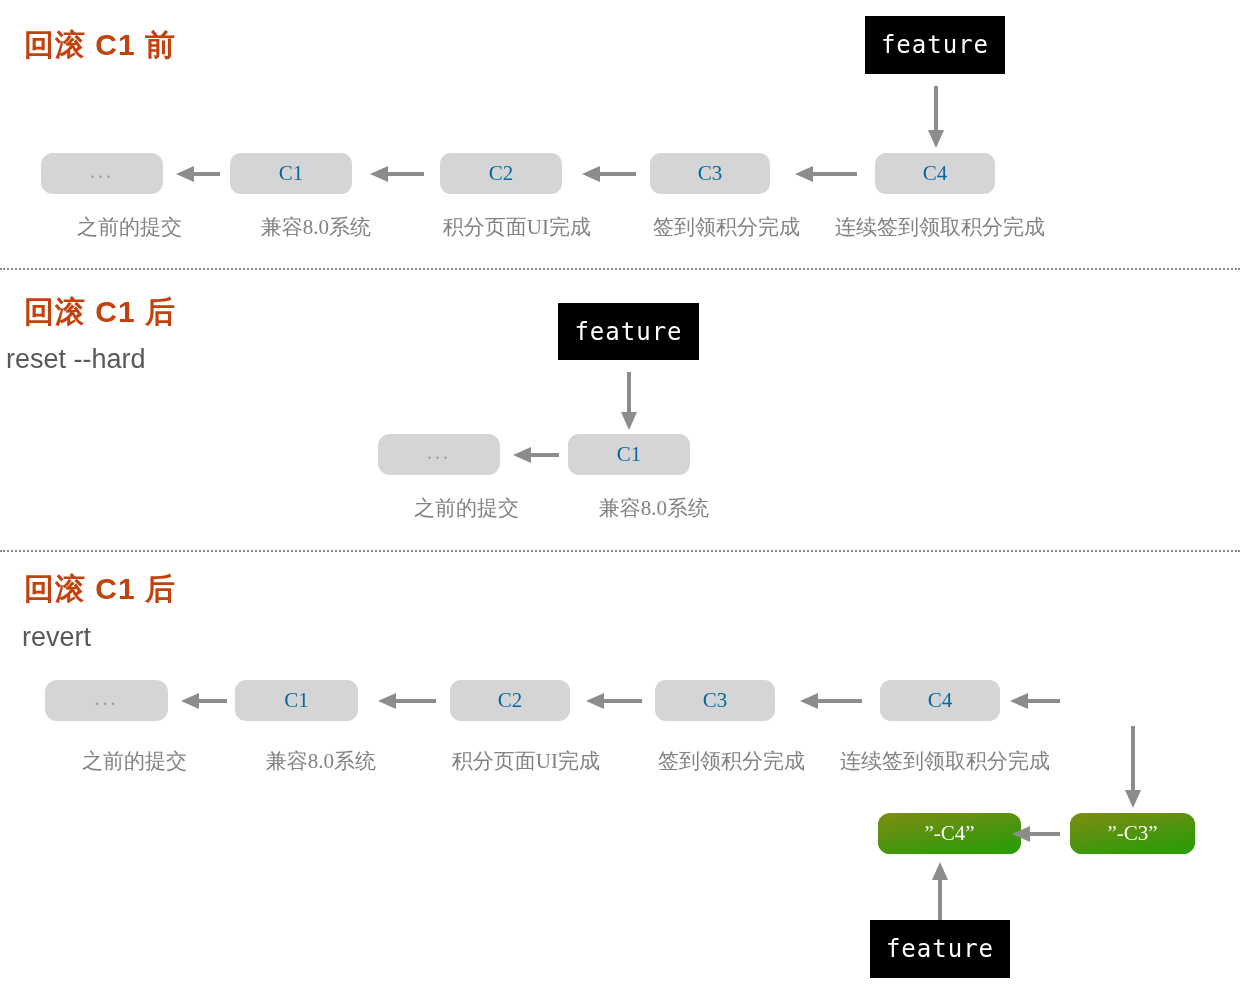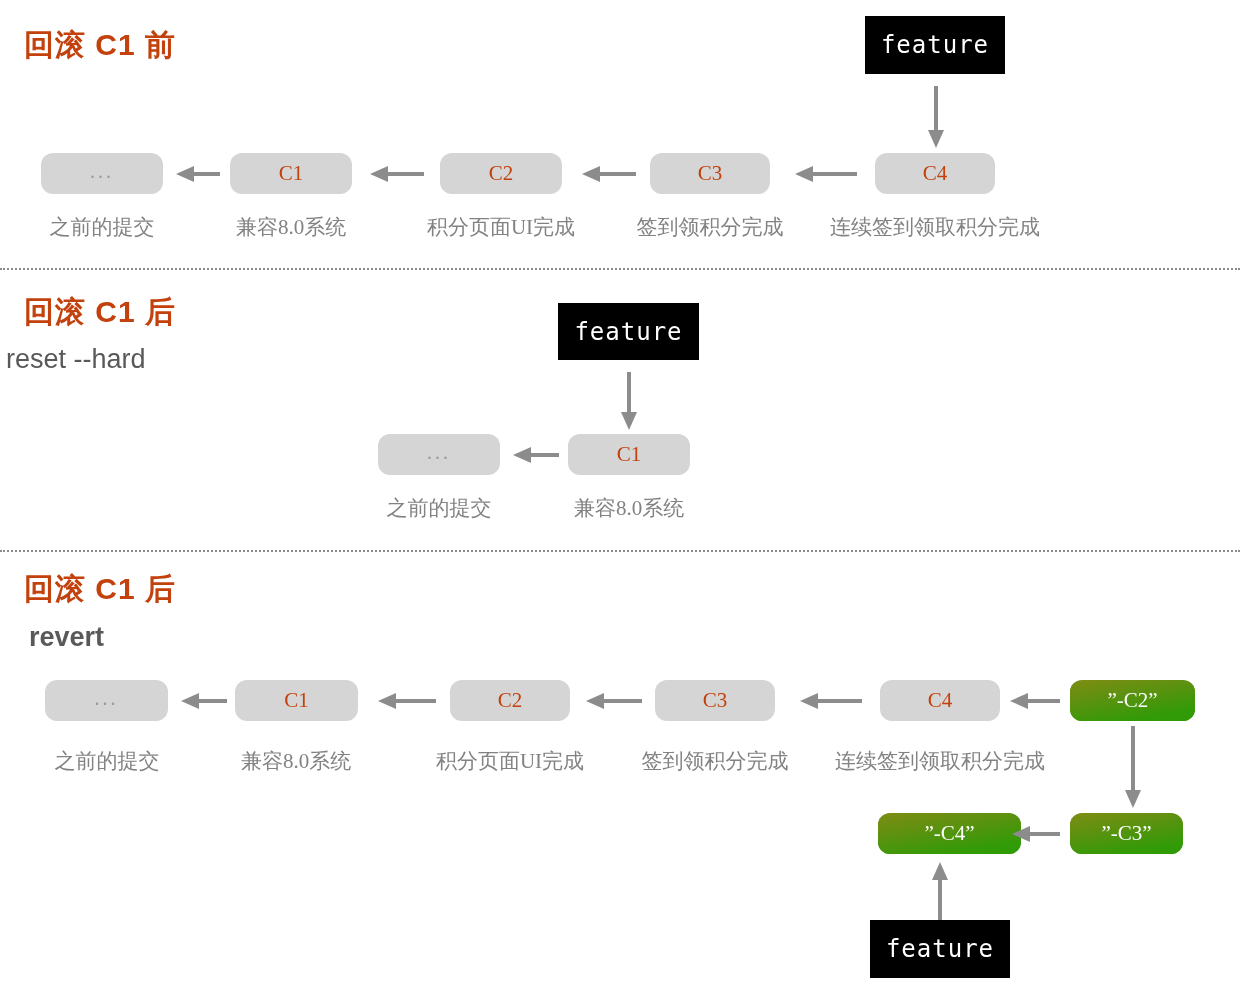--- a/index.html
+++ b/index.html
@@ -60,21 +60,22 @@
     display: flex;
     align-items: center;
     justify-content: center;
     box-sizing: border-box;
     font-family: "Liberation Serif", serif;
     font-size: 21px;
     line-height: 1;
   }
   .node.commit {
     background: #d5d5d5;
-    color: #c2410c;
+    color: #0369a1;
+    border-radius: 11px;
   }
   .node.dots {
     background: #d5d5d5;
     color: #9a9a9a;
     letter-spacing: 3px;
     font-size: 20px;
     padding-bottom: 6px;
   }
   .node.revert {
     background: linear-gradient(180deg, #6f8d16 0%, #53941010 0%, #5f900f 22%, #3a9a0a 72%, #2b9c07 100%);
@@ -93,21 +94,21 @@
     z-index: 1;
   }
 
   
   .caption {
     position: absolute;
     color: #828282;
     font-family: "Liberation Serif", serif;
     font-size: 21px;
     white-space: nowrap;
-    text-align: center;
+    text-align: right;
     line-height: 1;
   }
 
   
   .branch-box {
     position: absolute;
     background: #000000;
     color: #ffffff;
     display: flex;
     align-items: center;
@@ -223,39 +224,36 @@
       <polygon points="0,9 18,1 18,17" fill="#8c8c8c"></polygon>
     </svg>
   </div>
 
   <div class="caption" style="left:359px; top:498px; width:160px;">之前的提交</div>
   <div class="caption" style="left:549px; top:498px; width:160px;">兼容8.0系统</div>
 
   <div class="separator" style="top:550px;"></div>
 
   <div class="section-title" style="left:24px; top:574px;">回滚 C1 后</div>
-  <div class="section-subtitle" style="left:29px; top:624px;font-weight:bold;">revert</div>
+  <div class="section-subtitle" style="left:22px; top:624px;">revert</div>
 
   <div class="node dots" style="left:45px; top:680px; width:123px;">
     <span>...</span>
   </div>
   <div class="node commit" style="left:235px; top:680px; width:123px;">
     <span>C1</span>
   </div>
   <div class="node commit" style="left:450px; top:680px; width:120px;">
     <span>C2</span>
   </div>
   <div class="node commit" style="left:655px; top:680px; width:120px;">
     <span>C3</span>
   </div>
   <div class="node commit" style="left:880px; top:680px; width:120px;">
     <span>C4</span>
-  </div>
-  <div class="node revert" style="left:1070px; top:680px; width:125px;">
-    <span>”-C2”</span>
   </div>
 
   <div class="arrow arrow-left" style="left:181px; top:692px; width:46px; height:18px;">
     <svg width="46" height="18" viewBox="0 0 46 18">
       <line x1="46" y1="9" x2="14" y2="9" stroke="#8c8c8c" stroke-width="4"></line>
       <polygon points="0,9 18,1 18,17" fill="#8c8c8c"></polygon>
     </svg>
   </div>
   <div class="arrow arrow-left" style="left:378px; top:692px; width:58px; height:18px;">
     <svg width="58" height="18" viewBox="0 0 58 18">
@@ -288,21 +286,21 @@
   <div class="caption" style="left:625px; top:751px; width:180px;">签到领积分完成</div>
   <div class="caption" style="left:830px; top:751px; width:220px;">连续签到领取积分完成</div>
 
   <div class="arrow arrow-down" style="left:1125px; top:726px; width:16px; height:84px;">
     <svg width="16" height="84" viewBox="0 0 16 84">
       <line x1="8" y1="0" x2="8" y2="70" stroke="#8c8c8c" stroke-width="4"></line>
       <polygon points="8,82 0,64 16,64" fill="#8c8c8c"></polygon>
     </svg>
   </div>
 
-  <div class="node revert" style="left:1070px; top:813px; width:113px;">
+  <div class="node revert" style="left:1070px; top:813px; width:125px;">
     <span>”-C3”</span>
   </div>
   <div class="node revert" style="left:878px; top:813px; width:143px;">
     <span>”-C4”</span>
   </div>
 
   <div class="arrow arrow-left" style="left:1012px; top:825px; width:48px; height:18px;">
     <svg width="48" height="18" viewBox="0 0 48 18">
       <line x1="48" y1="9" x2="14" y2="9" stroke="#8c8c8c" stroke-width="4"></line>
       <polygon points="0,9 18,1 18,17" fill="#8c8c8c"></polygon>

